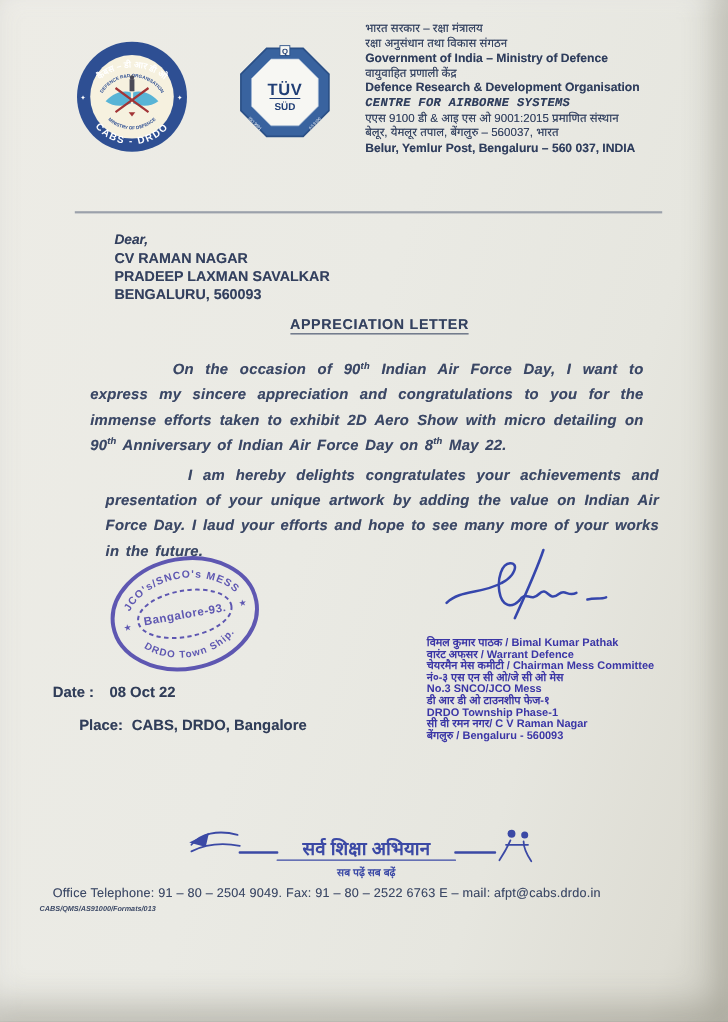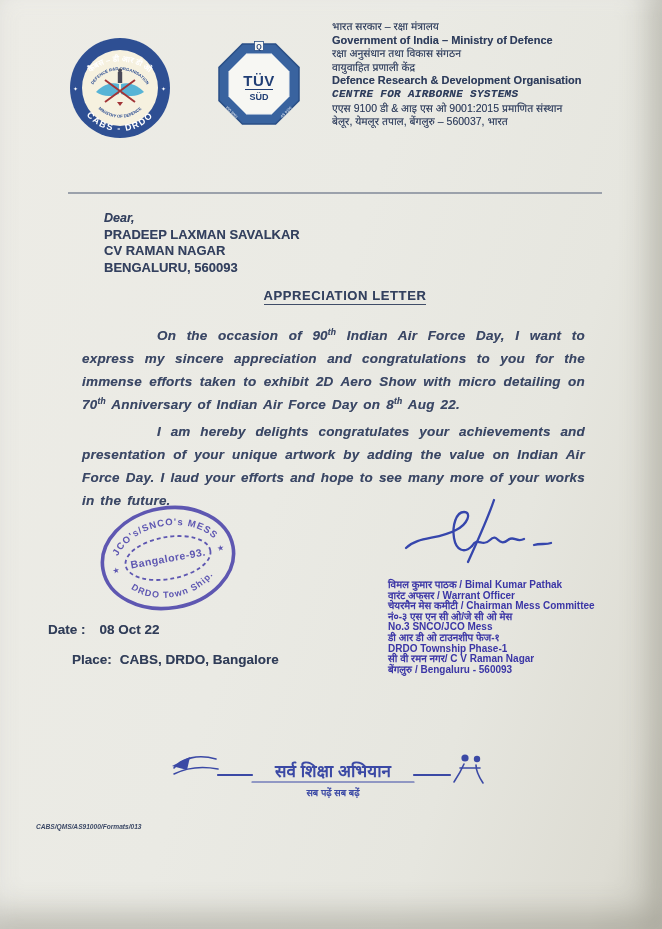--- a/index.html
+++ b/index.html
@@ -24,21 +24,21 @@
   
   .recipient{left:104px;top:210px;color:#33405e;font-size:13px;font-weight:700;line-height:16.5px;text-shadow:0 0 .4px rgba(45,55,90,.4);}
   .recipient .sal{font-style:italic;font-size:12.5px;}
   
   .title-wrap{left:0;top:286px;width:662px;text-align:center;padding-left:14px;}
   .title-wrap span{display:inline-block;font-size:13px;font-weight:700;color:#33415f;letter-spacing:.6px;border-bottom:1.6px solid #404d68;padding-bottom:1px;text-shadow:0 0 .4px rgba(45,55,90,.45);}
   
   .para{left:82px;width:503px;margin:0;font-size:13.5px;font-style:italic;font-weight:700;color:#3a4765;
         text-align:justify;line-height:23px;text-indent:75px;word-spacing:2px;letter-spacing:.2px;
         text-shadow:0 0 .5px rgba(45,55,90,.45);}
-  .p1{top:324px;} .p2{top:420px;}
+  .p1{top:324px;} .p2{top:420px;margin-left:14px;}
   sup.ord{font-size:8.5px;vertical-align:super;line-height:0;margin-top:12px;}
   
   .stamp-svg{left:80px;top:494px;}
   .sig-svg{left:398px;top:496px;}
   .sig-block{left:388px;top:580px;color:#3b36a6;font-size:10px;font-weight:700;line-height:10.6px;white-space:nowrap;}
   .date-line,.place-line{left:48px;color:#303d58;font-size:13.5px;font-weight:700;text-shadow:0 0 .4px rgba(45,55,90,.4);}
   .date-line{top:622px;} .place-line{top:652px;padding-left:24px;}
   .date-line .val{margin-left:14px;} .place-line .val{margin-left:8px;}
   
   .ssa-svg{left:168px;top:744px;}
@@ -92,43 +92,44 @@
     <text x="0" y="-35" font-size="7" font-weight="700" fill="#203e75" text-anchor="middle">Q</text>
     <text x="0" y="2" font-size="15" font-weight="700" fill="#203e75" text-anchor="middle" letter-spacing="0.5">TÜV</text>
     <line x1="-14" y1="5.5" x2="14" y2="5.5" stroke="#203e75" stroke-width="1"></line>
     <text x="0" y="16" font-size="9" font-weight="700" fill="#203e75" text-anchor="middle">SÜD</text>
     <text x="-28" y="29" font-size="3.6" fill="#ffffff" transform="rotate(45 -28 29)" text-anchor="middle">ISO 9001</text>
     <text x="28" y="29" font-size="3.6" fill="#ffffff" transform="rotate(-45 28 29)" text-anchor="middle">AS 9100</text>
   </svg>
 
   <div class="abs head-text">
     <div class="hl hi">भारत सरकार – रक्षा मंत्रालय</div>
+    <div class="hl hi">रक्षा अनुसंधान तथा विकास संगठन</div>
     <div class="hl en">Government of India – Ministry of Defence</div>
-    <div class="hl hi">रक्षा अनुसंधान तथा विकास संगठन</div>
     <div class="hl hi">वायुवाहित प्रणाली केंद्र</div>
     <div class="hl en">Defence Research &amp; Development Organisation</div>
     <div class="hl en it">CENTRE FOR AIRBORNE SYSTEMS</div>
     <div class="hl hi">एएस 9100 डी &amp; आइ एस ओ 9001:2015 प्रमाणित संस्थान</div>
     <div class="hl hi">बेलूर, येमलूर तपाल, बेंगलुरु – 560037, भारत</div>
+    <div class="hl en">Belur, Yemlur Post, Bengaluru – 560 037, INDIA</div>
   </div>
 
   <div class="abs rule"></div>
 
   <div class="abs recipient">
     <div class="sal">Dear,</div>
+    <div>CV RAMAN NAGAR</div>
     <div>PRADEEP LAXMAN SAVALKAR</div>
-    <div>CV RAMAN NAGAR</div>
     <div>BENGALURU, 560093</div>
   </div>
 
   <div class="abs title-wrap">
     <span>APPRECIATION LETTER</span>
   </div>
 
-  <p class="abs para p1"><span>On the occasion of 90</span><sup class="ord">th</sup><span> Indian Air Force Day, I want to express my sincere appreciation and congratulations to you for the immense efforts taken to exhibit 2D Aero Show with micro detailing on 70</span><sup class="ord">th</sup><span> Anniversary of Indian Air Force Day on 8</span><sup class="ord">th</sup><span> Aug 22.</span></p>
+  <p class="abs para p1"><span>On the occasion of 90</span><sup class="ord">th</sup><span> Indian Air Force Day, I want to express my sincere appreciation and congratulations to you for the immense efforts taken to exhibit 2D Aero Show with micro detailing on 90</span><sup class="ord">th</sup><span> Anniversary of Indian Air Force Day on 8</span><sup class="ord">th</sup><span> May 22.</span></p>
 
   <p class="abs para p2">I am hereby delights congratulates your achievements and presentation of your unique artwork by adding the value on Indian Air Force Day. I laud your efforts and hope to see many more of your works in the future.</p>
 
   <svg class="abs stamp-svg" width="180" height="134" viewBox="0 0 180 134">
     <defs>
       <path id="stTop" d="M -52,-6 A 56 42 0 0 1 52,-6"></path>
       <path id="stBot" d="M -48,16 A 52 38 0 0 0 48,16"></path>
     </defs>
     <g transform="translate(88,64) rotate(-10)" fill="none" stroke="#4b43ab" opacity="0.88">
       <ellipse rx="66" ry="50" stroke-width="3.6"></ellipse>
@@ -149,21 +150,21 @@
     <g fill="none" stroke="#2739a8" stroke-width="2.3" stroke-linecap="round" opacity="0.92">
       <path d="M96,4 C90,22 80,44 70,66"></path>
       <path d="M8,52 C20,40 40,44 58,34 C70,28 74,16 66,16 C58,16 54,30 56,42 C58,54 66,58 74,50"></path>
       <path d="M74,50 C80,40 84,52 92,44 C100,36 100,52 110,44 C116,39 118,47 126,43"></path>
       <path d="M136,49 C142,47 148,49 153,47"></path>
     </g>
   </svg>
 
   <div class="abs sig-block">
     <div>विमल कुमार पाठक / Bimal Kumar Pathak</div>
-    <div>वारंट अफसर / Warrant Officer</div>
+    <div>वारंट अफसर / Warrant Defence</div>
     <div>चेयरमैन मेस कमीटी / Chairman Mess Committee</div>
     <div>नं०-३ एस एन सी ओ/जे सी ओ मेस</div>
     <div>No.3 SNCO/JCO Mess</div>
     <div>डी आर डी ओ टाउनशीप फेज-१</div>
     <div>DRDO Township Phase-1</div>
     <div>सी वी रमन नगर/ C V Raman Nagar</div>
     <div>बेंगलुरु / Bengaluru - 560093</div>
   </div>
 
   <div class="abs date-line">
@@ -183,15 +184,16 @@
       <path d="M308,21 C308,28 311,33 315,39"></path>
       <path d="M292,24 L312,24"></path>
     </g>
     <polygon points="4,22 22,13 19,26" fill="#3b49a5"></polygon>
     <circle cx="297" cy="14" r="3.6" fill="#3b49a5"></circle>
     <circle cx="309" cy="15" r="3.2" fill="#3b49a5"></circle>
     <text x="165" y="33" text-anchor="middle" font-size="17" font-weight="700" fill="#3b49a5">सर्व शिक्षा अभियान</text>
     <text x="165" y="52" text-anchor="middle" font-size="9.5" font-weight="700" fill="#3b49a5">सब पढ़ें  सब बढ़ें</text>
   </svg>
 
+  <div class="abs footer-contact">Office Telephone: 91 – 80 – 2504 9049. Fax: 91 – 80 – 2522 6763 E – mail: afpt@cabs.drdo.in</div>
   <div class="abs footer-ref">CABS/QMS/AS91000/Formats/013</div>
 
 </div>
 
 </body></html>

